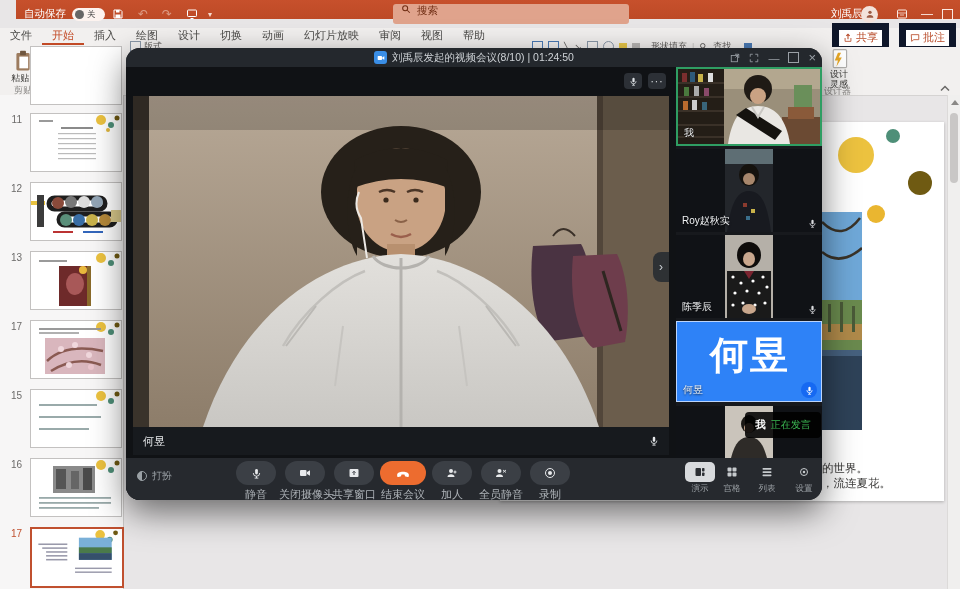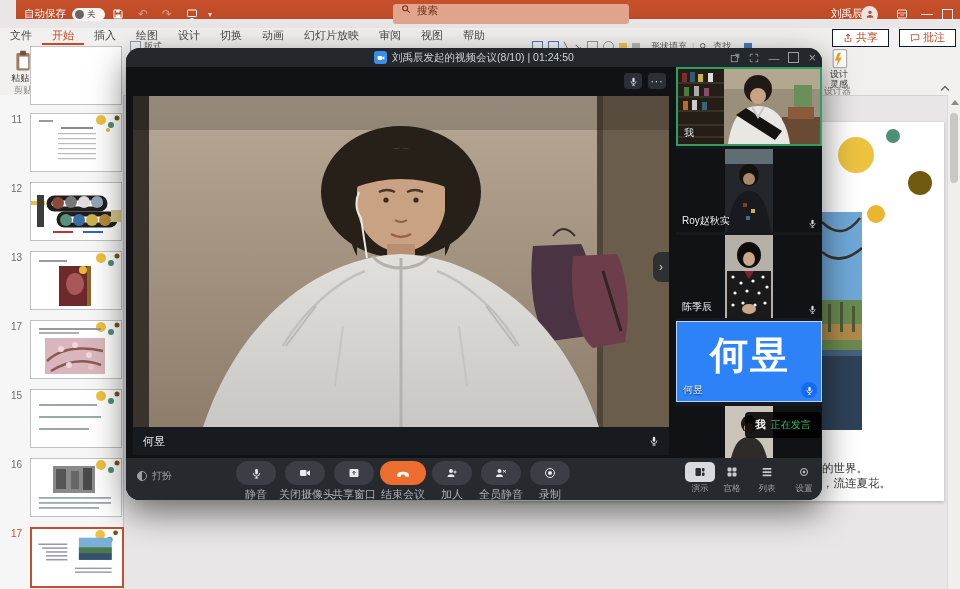--- a/index.html
+++ b/index.html
@@ -21,21 +21,21 @@
   .searchbox span{font-size:10.5px;color:#6e2c12}
   .avatar{width:17px;height:17px;border-radius:50%;background:#f3e2db;display:flex;align-items:center;justify-content:center}
   .winbtn{width:22px;justify-content:center;color:#fbe9e2;font-size:12px}
   .restore{width:9px;height:9px;border:1px solid #fbe9e2}
 
   
   #tabsrow{left:0;top:28px;width:960px;height:19px;background:#f2f0ef;display:flex;align-items:flex-start}
   .tab{padding:0 10px;display:flex;align-items:center;font-size:11px;color:#4a4947}
   .tab.active{color:#c24a26;font-weight:normal;border-bottom:2.5px solid #c24a26}
   .tabsright{position:absolute;right:4px;top:0;height:19px;display:flex;align-items:center;gap:10px}
-  .minibtn{display:flex;align-items:center;gap:3px;font-size:11px;color:#b84a28;background:#fff;border:1px solid #0f172a;padding:0 10px;height:16px}
+  .minibtn{display:flex;align-items:center;gap:3px;font-size:11px;color:#b84a28;background:#fff;border:7px solid #0f172a;padding:0 4px;height:16px}
 
   
   #ribbon{left:0;top:47px;width:960px;height:48px;background:#f2f0ef;border-bottom:1px solid #d5d3d2}
   .rsmall{position:absolute;display:flex;align-items:center;gap:3px;font-size:9px;color:#a8a6a4}
   .grouplabel{position:absolute;font-size:9px;color:#8a8886}
   .vline{position:absolute;width:1px;background:#dcdad8}
   .shape-strip{position:absolute;display:flex;align-items:center;gap:5px;font-size:9px;color:#5a5856}
   .outl{width:9px;height:9px;border:1px solid #8a98a8}
   .circ{width:9px;height:9px;border:1px solid #8a98a8;border-radius:50%}
   .chip{width:8px;height:8px}

